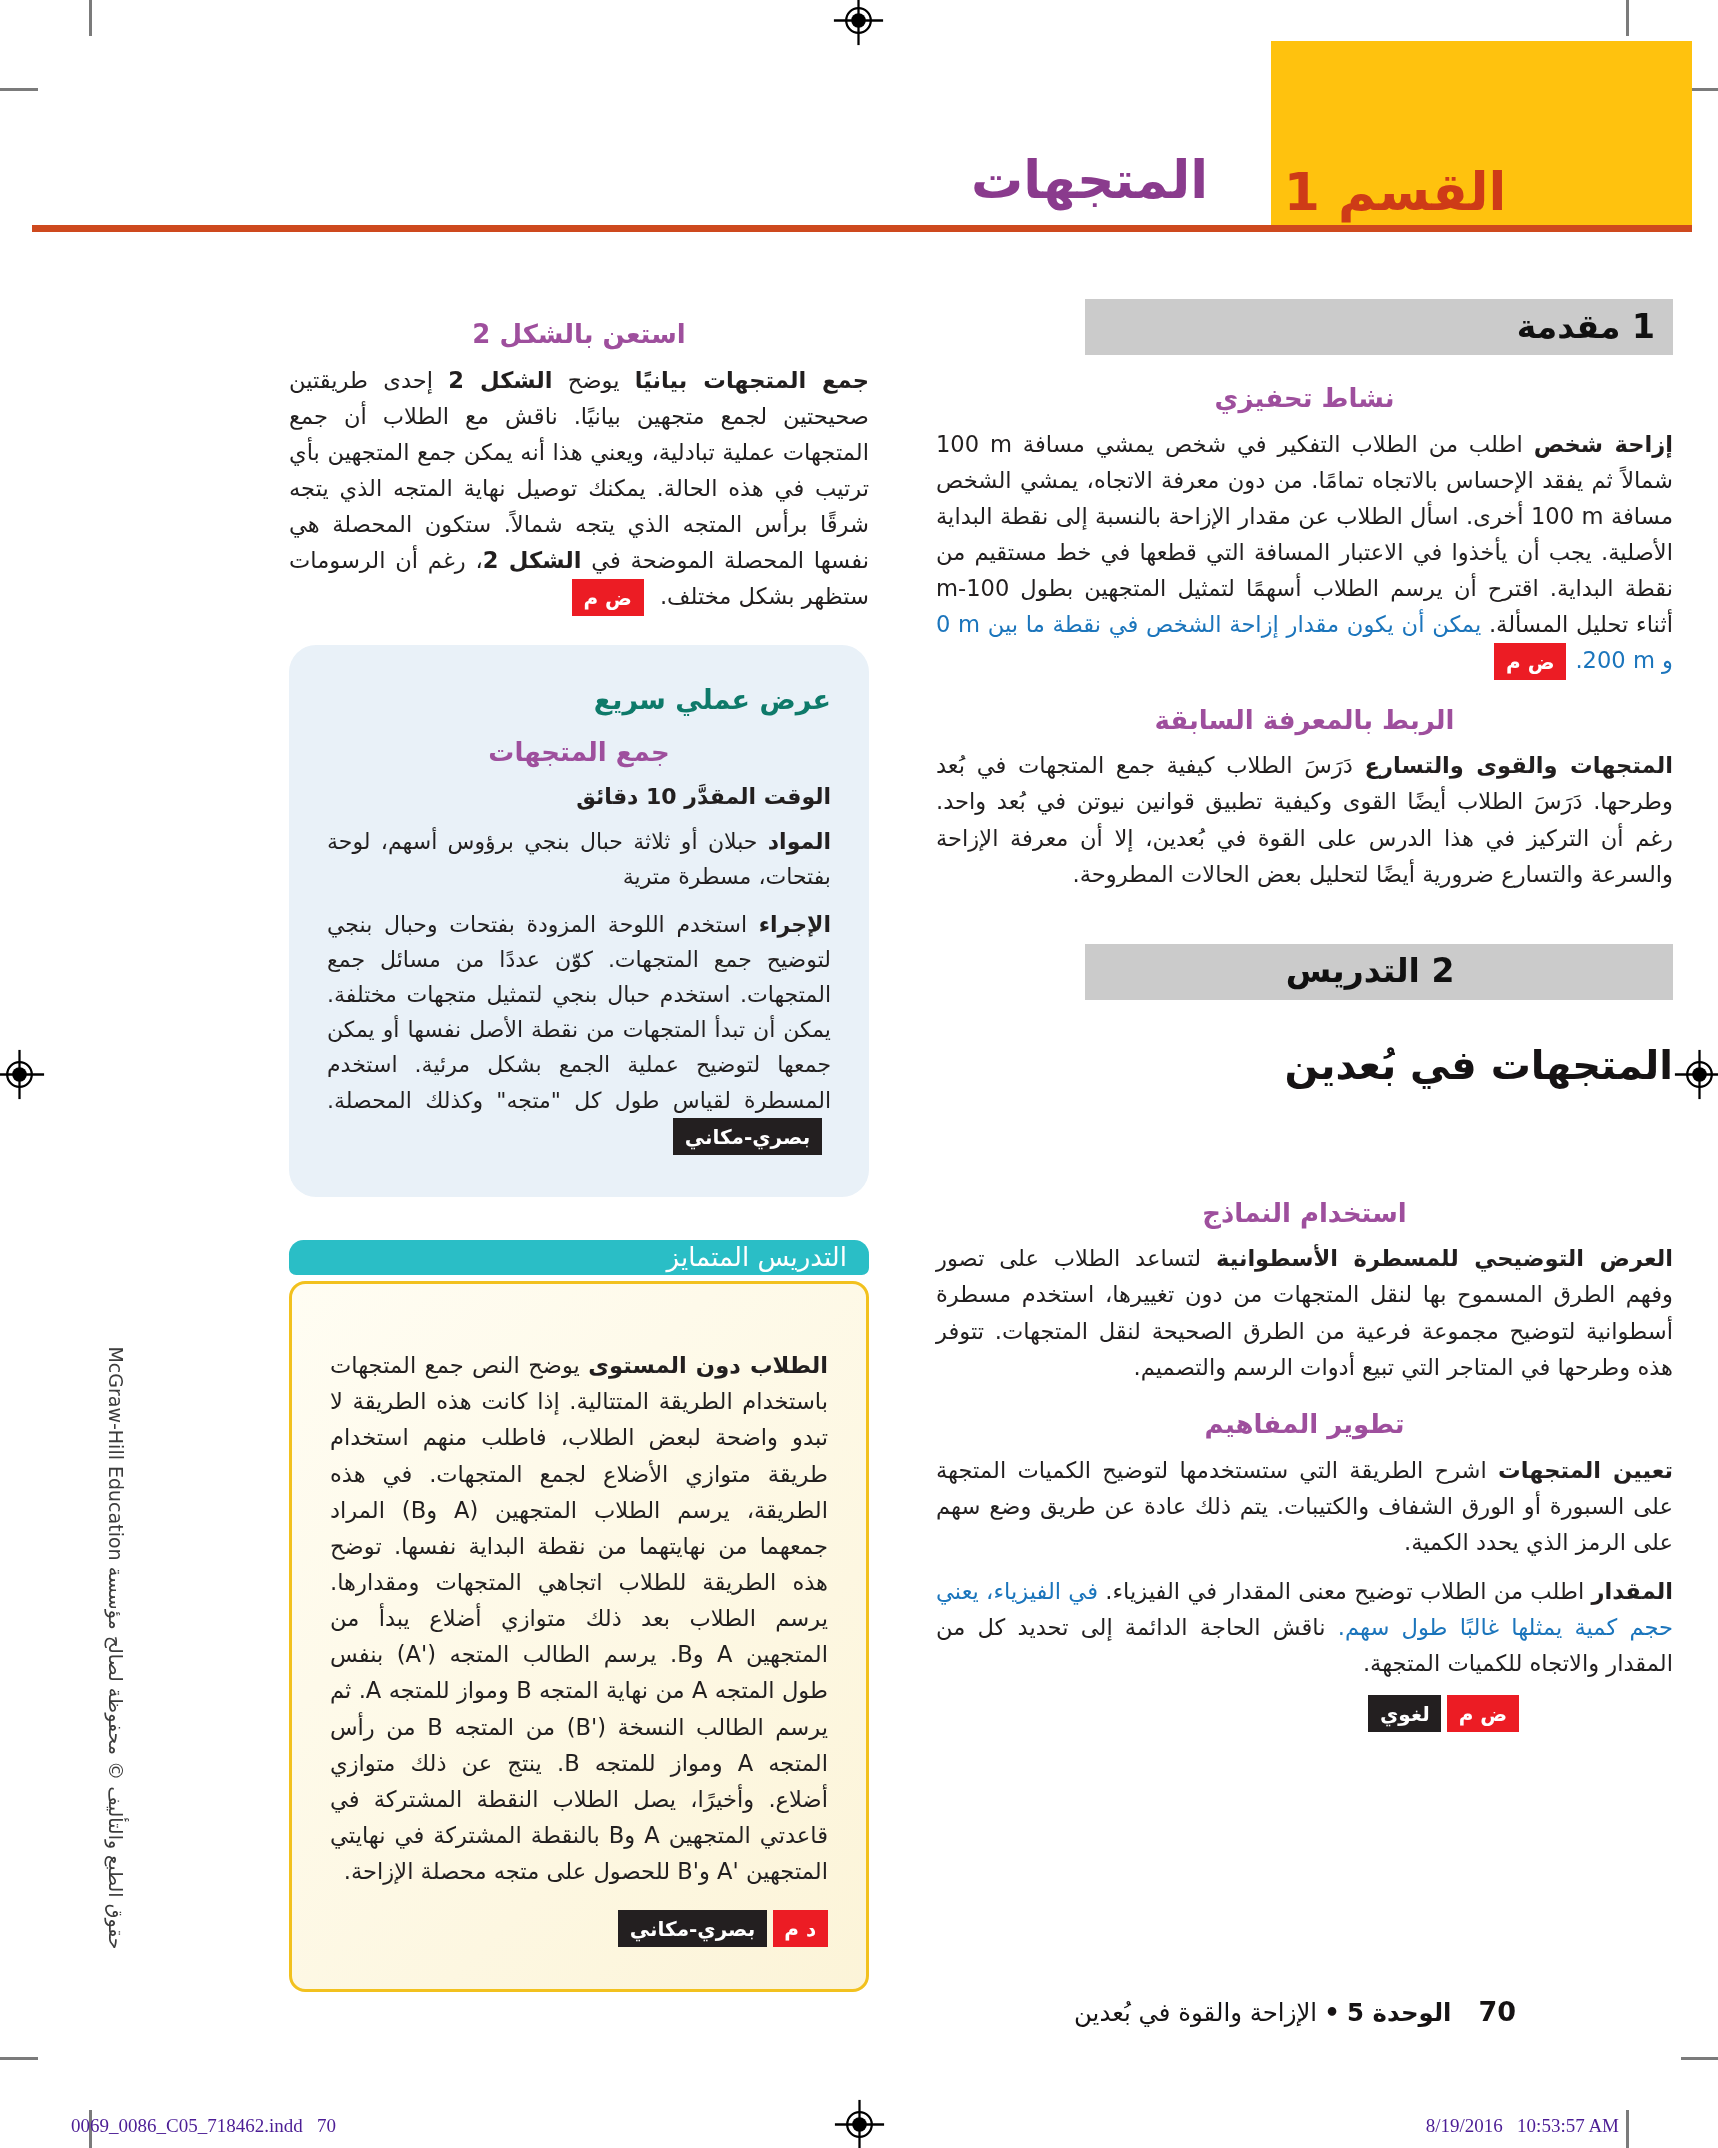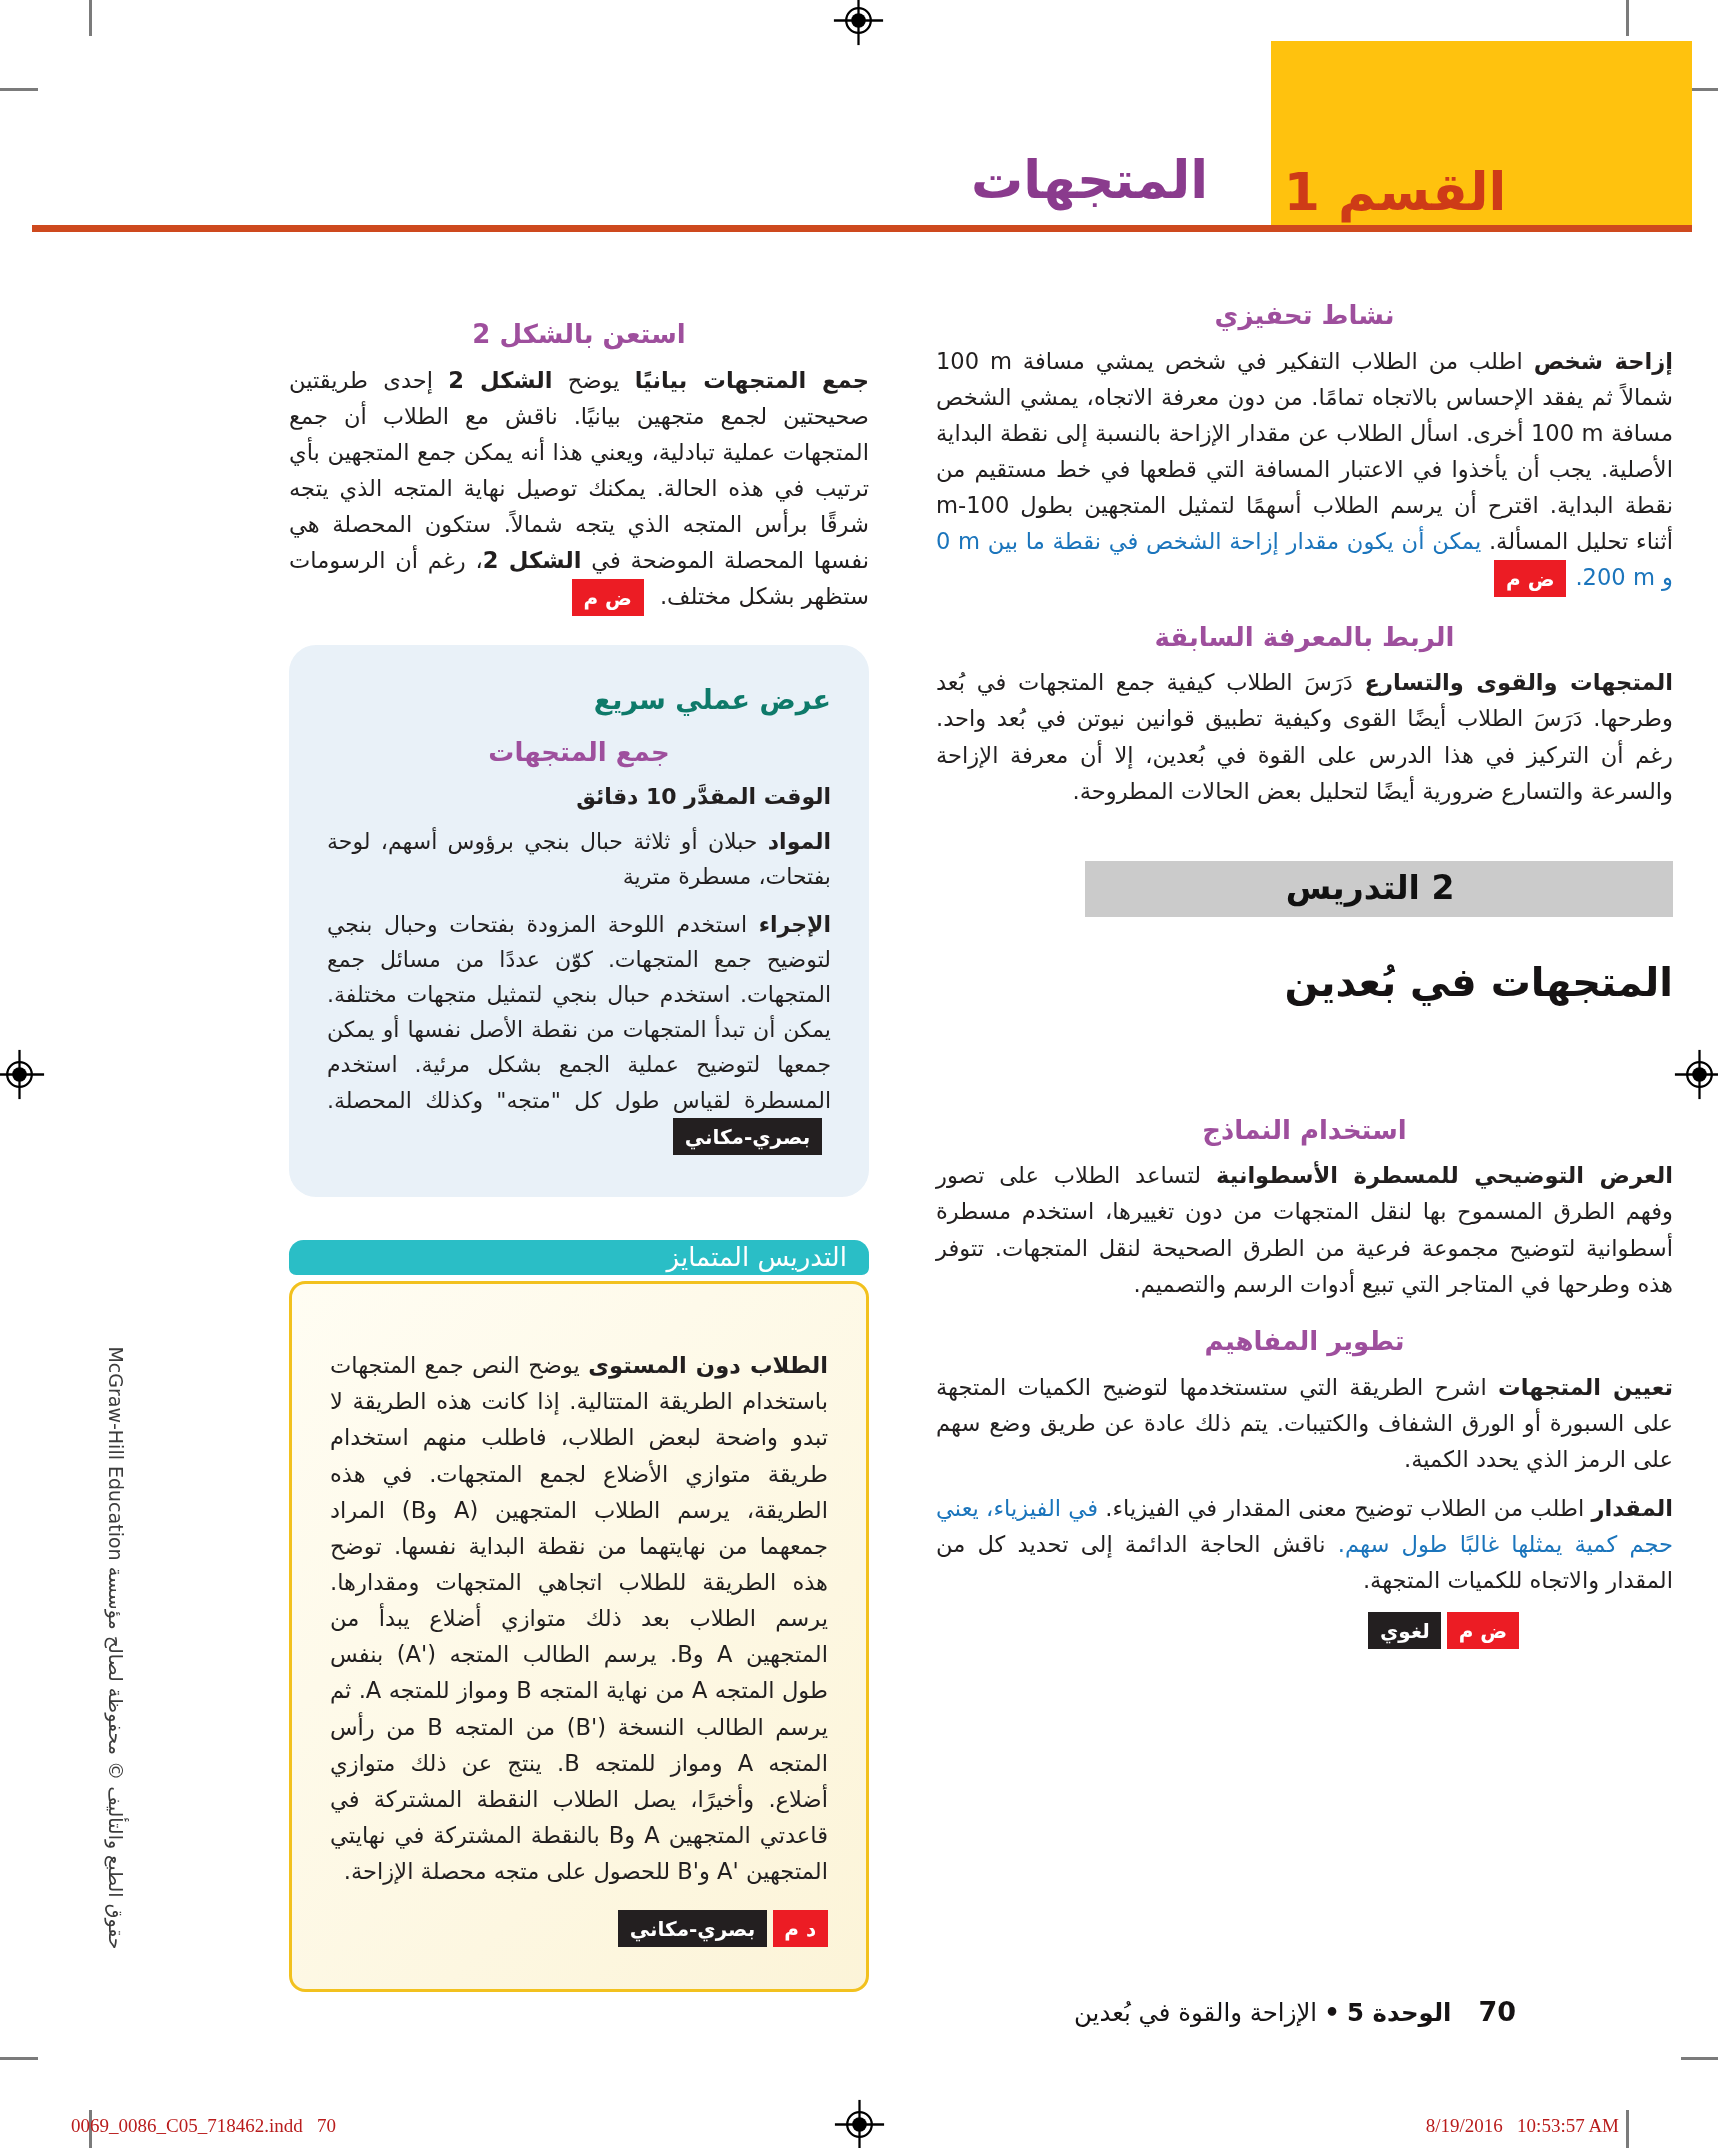--- a/index.html
+++ b/index.html
@@ -58,21 +58,21 @@
   .badge-row2{text-align:right;margin-top:20px;}
   .badge-row2 .badge{margin:0 0 0 5.4px;}
   
   .copyright{position:absolute;left:-228px;top:1637px;width:688px;direction:rtl;
              text-align:center;font-size:19px;color:#3c3c3c;transform:rotate(90deg);}
   .footer{position:absolute;right:203px;top:1996px;direction:rtl;font-size:24.4px;color:#161314;}
   .footer .b{font-weight:bold;}
   .footer .num{margin-left:27px;font-size:27px;}
   .footer .bullet{font-weight:bold;margin:0 7.2px;}
   .slug{position:absolute;top:2115px;font-family:"Liberation Serif",serif;
-        font-size:19px;color:#b91c1c;white-space:pre;}
+        font-size:19px;color:#4c1d95;white-space:pre;}
   .slug.left{left:71px;}
   .slug.right{right:100px;}
 </style>
 </head>
 <body>
 
 <div id="page">
 
   <div class="cropmark" style="left:89px;top:0;width:2.7px;height:36px;"></div>
   <div class="cropmark" style="left:0;top:88px;width:38px;height:2.7px;"></div>
@@ -116,20 +116,23 @@
       </svg>
   </div>
 
   <div class="yellow-block">
     <span class="section-chip" dir="rtl">القسم 1</span>
   </div>
   <div class="page-title" dir="rtl">المتجهات</div>
   <div class="orange-rule"></div>
 
   <div class="col" id="right-col">
+    <div class="section-bar">
+      <span>1 مقدمة</span>
+    </div>
 
     <div class="ph first">نشاط تحفيزي</div>
     <p class="body-p"><b>إزاحة شخص</b><span> اطلب من الطلاب التفكير في شخص يمشي مسافة ‎100 m‎ شمالاً ثم يفقد الإحساس بالاتجاه تمامًا. من دون معرفة الاتجاه، يمشي الشخص مسافة ‎100 m‎ أخرى. اسأل الطلاب عن مقدار الإزاحة بالنسبة إلى نقطة البداية الأصلية. يجب أن يأخذوا في الاعتبار المسافة التي قطعها في خط مستقيم من نقطة البداية. اقترح أن يرسم الطلاب أسهمًا لتمثيل المتجهين بطول 100-m أثناء تحليل المسألة. </span><span class="blue">يمكن أن يكون مقدار إزاحة الشخص في نقطة ما بين ‎0 m‎ و ‎200 m‎.</span><span class="badge red">ض م</span></p>
 
     <div class="ph">الربط بالمعرفة السابقة</div>
     <p class="body-p"><b>المتجهات والقوى والتسارع</b><span> دَرَسَ الطلاب كيفية جمع المتجهات في بُعد وطرحها. دَرَسَ الطلاب أيضًا القوى وكيفية تطبيق قوانين نيوتن في بُعد واحد. رغم أن التركيز في هذا الدرس على القوة في بُعدين، إلا أن معرفة الإزاحة والسرعة والتسارع ضرورية أيضًا لتحليل بعض الحالات المطروحة.</span></p>
 
     <div class="section-bar bar2">
       <span>2 التدريس</span>
     </div>

